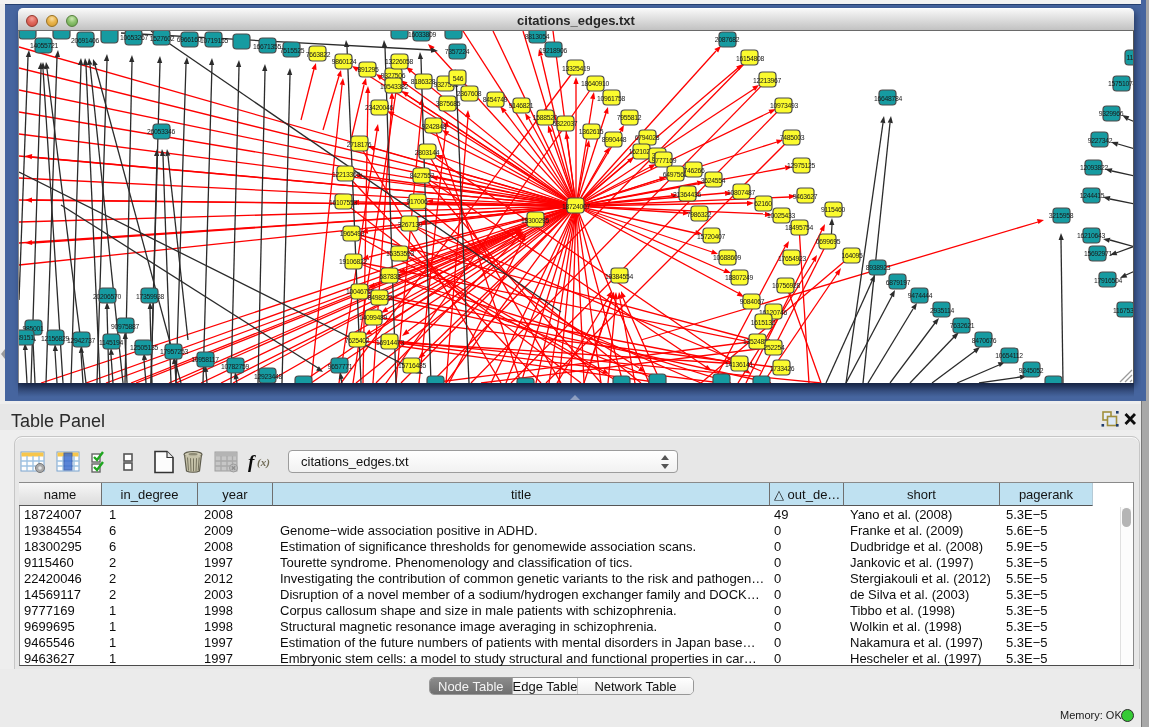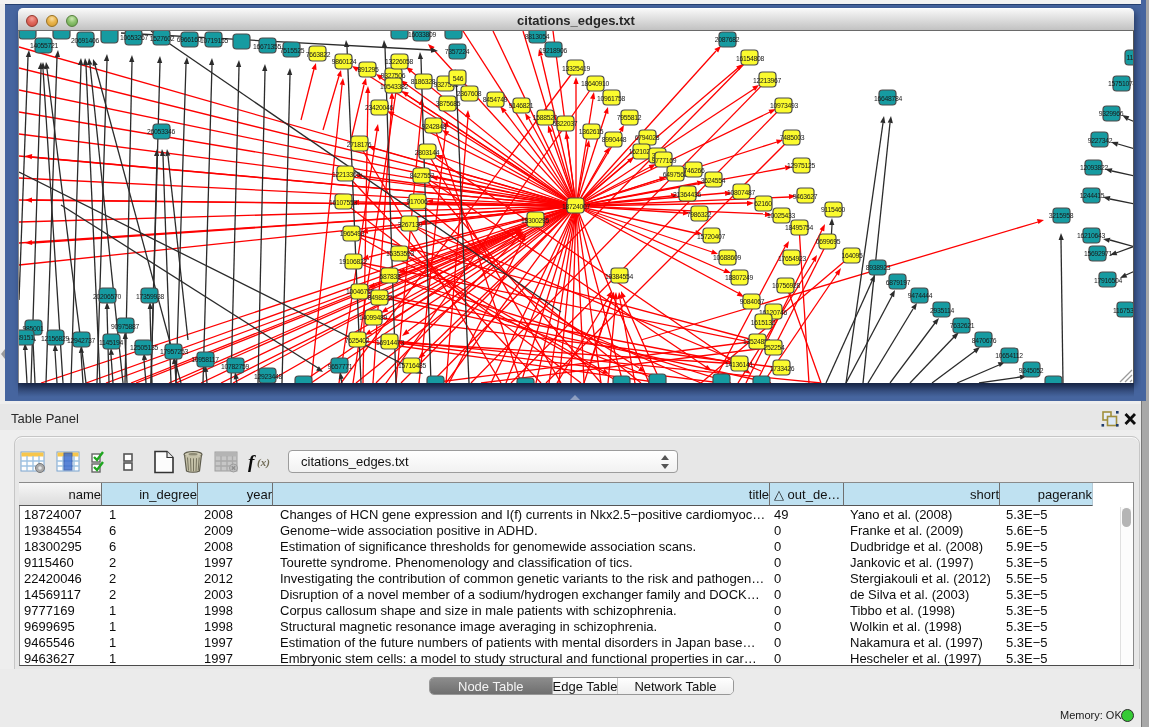--- a/index.html
+++ b/index.html
@@ -12,31 +12,31 @@
 #titlebar{left:18px;top:8px;width:1116px;height:23px;border-radius:5px 5px 0 0;background:linear-gradient(#f8f8f8,#d2d2d2 70%,#c2c2c2);border-bottom:1px solid #6a6a6a;border-top:1px solid #fdfdfd}
 #title{width:1116px;text-align:center;top:13px;left:18px;font-size:13px;font-weight:bold;color:#272727}
 .tl{top:15px;width:12px;height:12px;border-radius:50%;}
 #tlr{left:26px;background:radial-gradient(circle at 50% 28%,#f4a29a 0%,#e0695e 45%,#c94a3c 100%);border:1px solid #96362c}
 #tly{left:45.5px;background:radial-gradient(circle at 50% 28%,#f8dda2 0%,#e9b44c 45%,#d1992e 100%);border:1px solid #9a7120}
 #tlg{left:65.5px;background:radial-gradient(circle at 50% 28%,#cde7b4 0%,#8cc26e 45%,#63a049 100%);border:1px solid #55803c}
 #canvas{left:18px;top:31px;width:1116px;height:352px;background:#fff;overflow:hidden;border-left:1px solid #8a8a8a;border-right:1px solid #555;box-sizing:border-box}
 #grip{right:0;bottom:0;width:16px;height:16px}
 #tpanel{left:0px;top:401px;width:1141px;height:268px;background:#eeeeee}
 #tpbar{left:0;top:404px;width:1141px;height:26px;background:#e7e7e7}
-#tptitle{left:11px;top:411px;font-size:13px;color:#2a2a2a}
+#tptitle{left:11px;top:411px;font-size:18px;color:#2a2a2a}
 #container{left:14px;top:436px;width:1126px;height:242px;background:#e7e7e7;border:1px solid #c6c6c6;border-radius:8px;box-shadow:inset 0 1px 0 #f8f8f8}
 #dropdown{left:288px;top:450px;width:390px;height:23px;background:linear-gradient(#ffffff,#f1f1f1);border:1px solid #9c9c9c;border-radius:4px;font-size:13px;color:#111;line-height:21px;padding-left:12px}
 #table{left:19px;top:482px;width:1115px;height:184px;background:#fff;border:1px solid #8a8a8a;border-bottom:1px solid #4a4a4a}
-.hd{top:483px;height:23px;font-size:13px;color:#131313;text-align:right;line-height:23px;background:#bfe1f1;border-right:1px solid #6f6f6f;border-bottom:1px solid #555}
+.hd{top:483px;height:23px;font-size:13px;color:#131313;text-align:center;line-height:23px;background:#bfe1f1;border-right:1px solid #6f6f6f;border-bottom:1px solid #555}
 .hg{background:linear-gradient(#f7f7f7,#dcdcdc);border-right:1px solid #6f6f6f}
 .row{font-size:13px;color:#0c0c0c;height:16px;line-height:16px;white-space:nowrap}
 .c{position:absolute}
 #statusbar{left:0;top:669px;width:1141px;height:58px;background:#ebebeb}
 #tabs{left:429px;top:677px;height:18px;border:1px solid #979797;border-radius:5px;overflow:hidden;display:flex}
-.tab{font-size:13px;line-height:17px;padding:0 28px}
+.tab{font-size:13px;line-height:17px;padding:0 8px}
 #tab1{background:linear-gradient(#8c8c8c,#6f6f6f);color:#f4f4f4}
 #tab2{background:linear-gradient(#ffffff,#eeeeee);color:#111;border-left:1px solid #a8a8a8;padding:0 0}
 #tab3{background:linear-gradient(#ffffff,#eeeeee);color:#111;border-left:1px solid #c4c4c4;padding:0 16px}
 #mem{left:1060px;top:709px;font-size:11px;color:#1a1a1a}
 #memdot{left:1121px;top:709px;width:13px;height:13px;border-radius:50%;background:#35ca35;border:1.5px solid #2d2d2d}
 #scrollb{left:1120px;top:507px;width:13px;height:158px;background:#fcfcfc;border-left:1px solid #e0e0e0}
 #thumb{left:1122px;top:508px;width:9px;height:19px;border-radius:5px;background:#b5b5b5}
 </style></head>
 <body>
 <div id="stage">
@@ -783,21 +783,20 @@
 <div class="abs hd" style="left:102px;width:96px">in_degree</div>
 <div class="abs hd" style="left:198px;width:75px">year</div>
 <div class="abs hd" style="left:273px;width:497px">title</div>
 <div class="abs hd" style="left:770px;width:74px;text-align:left;padding-left:4px">△ out_de…</div>
 <div class="abs hd" style="left:844px;width:156px">short</div>
 <div class="abs hd" style="left:1000px;width:93px;border-right:1px solid #b5cad6">pagerank</div>
 <div class="abs row" style="left:0;top:507px;width:1141px">
 <span class="c" style="left:24px">18724007</span>
 <span class="c" style="left:109px">1</span>
 <span class="c" style="left:204px">2008</span>
-<span class="c" style="left:280px">Changes of HCN gene expression and I(f) currents in Nkx2.5−positive cardiomyoc…</span>
 <span class="c" style="left:774px">49</span>
 <span class="c" style="left:850px">Yano et al. (2008)</span>
 <span class="c" style="left:1006px">5.3E−5</span>
 </div>
 <div class="abs row" style="left:0;top:523px;width:1141px">
 <span class="c" style="left:24px">19384554</span>
 <span class="c" style="left:109px">6</span>
 <span class="c" style="left:204px">2009</span>
 <span class="c" style="left:280px">Genome−wide association positive in ADHD.</span>
 <span class="c" style="left:774px">0</span>

